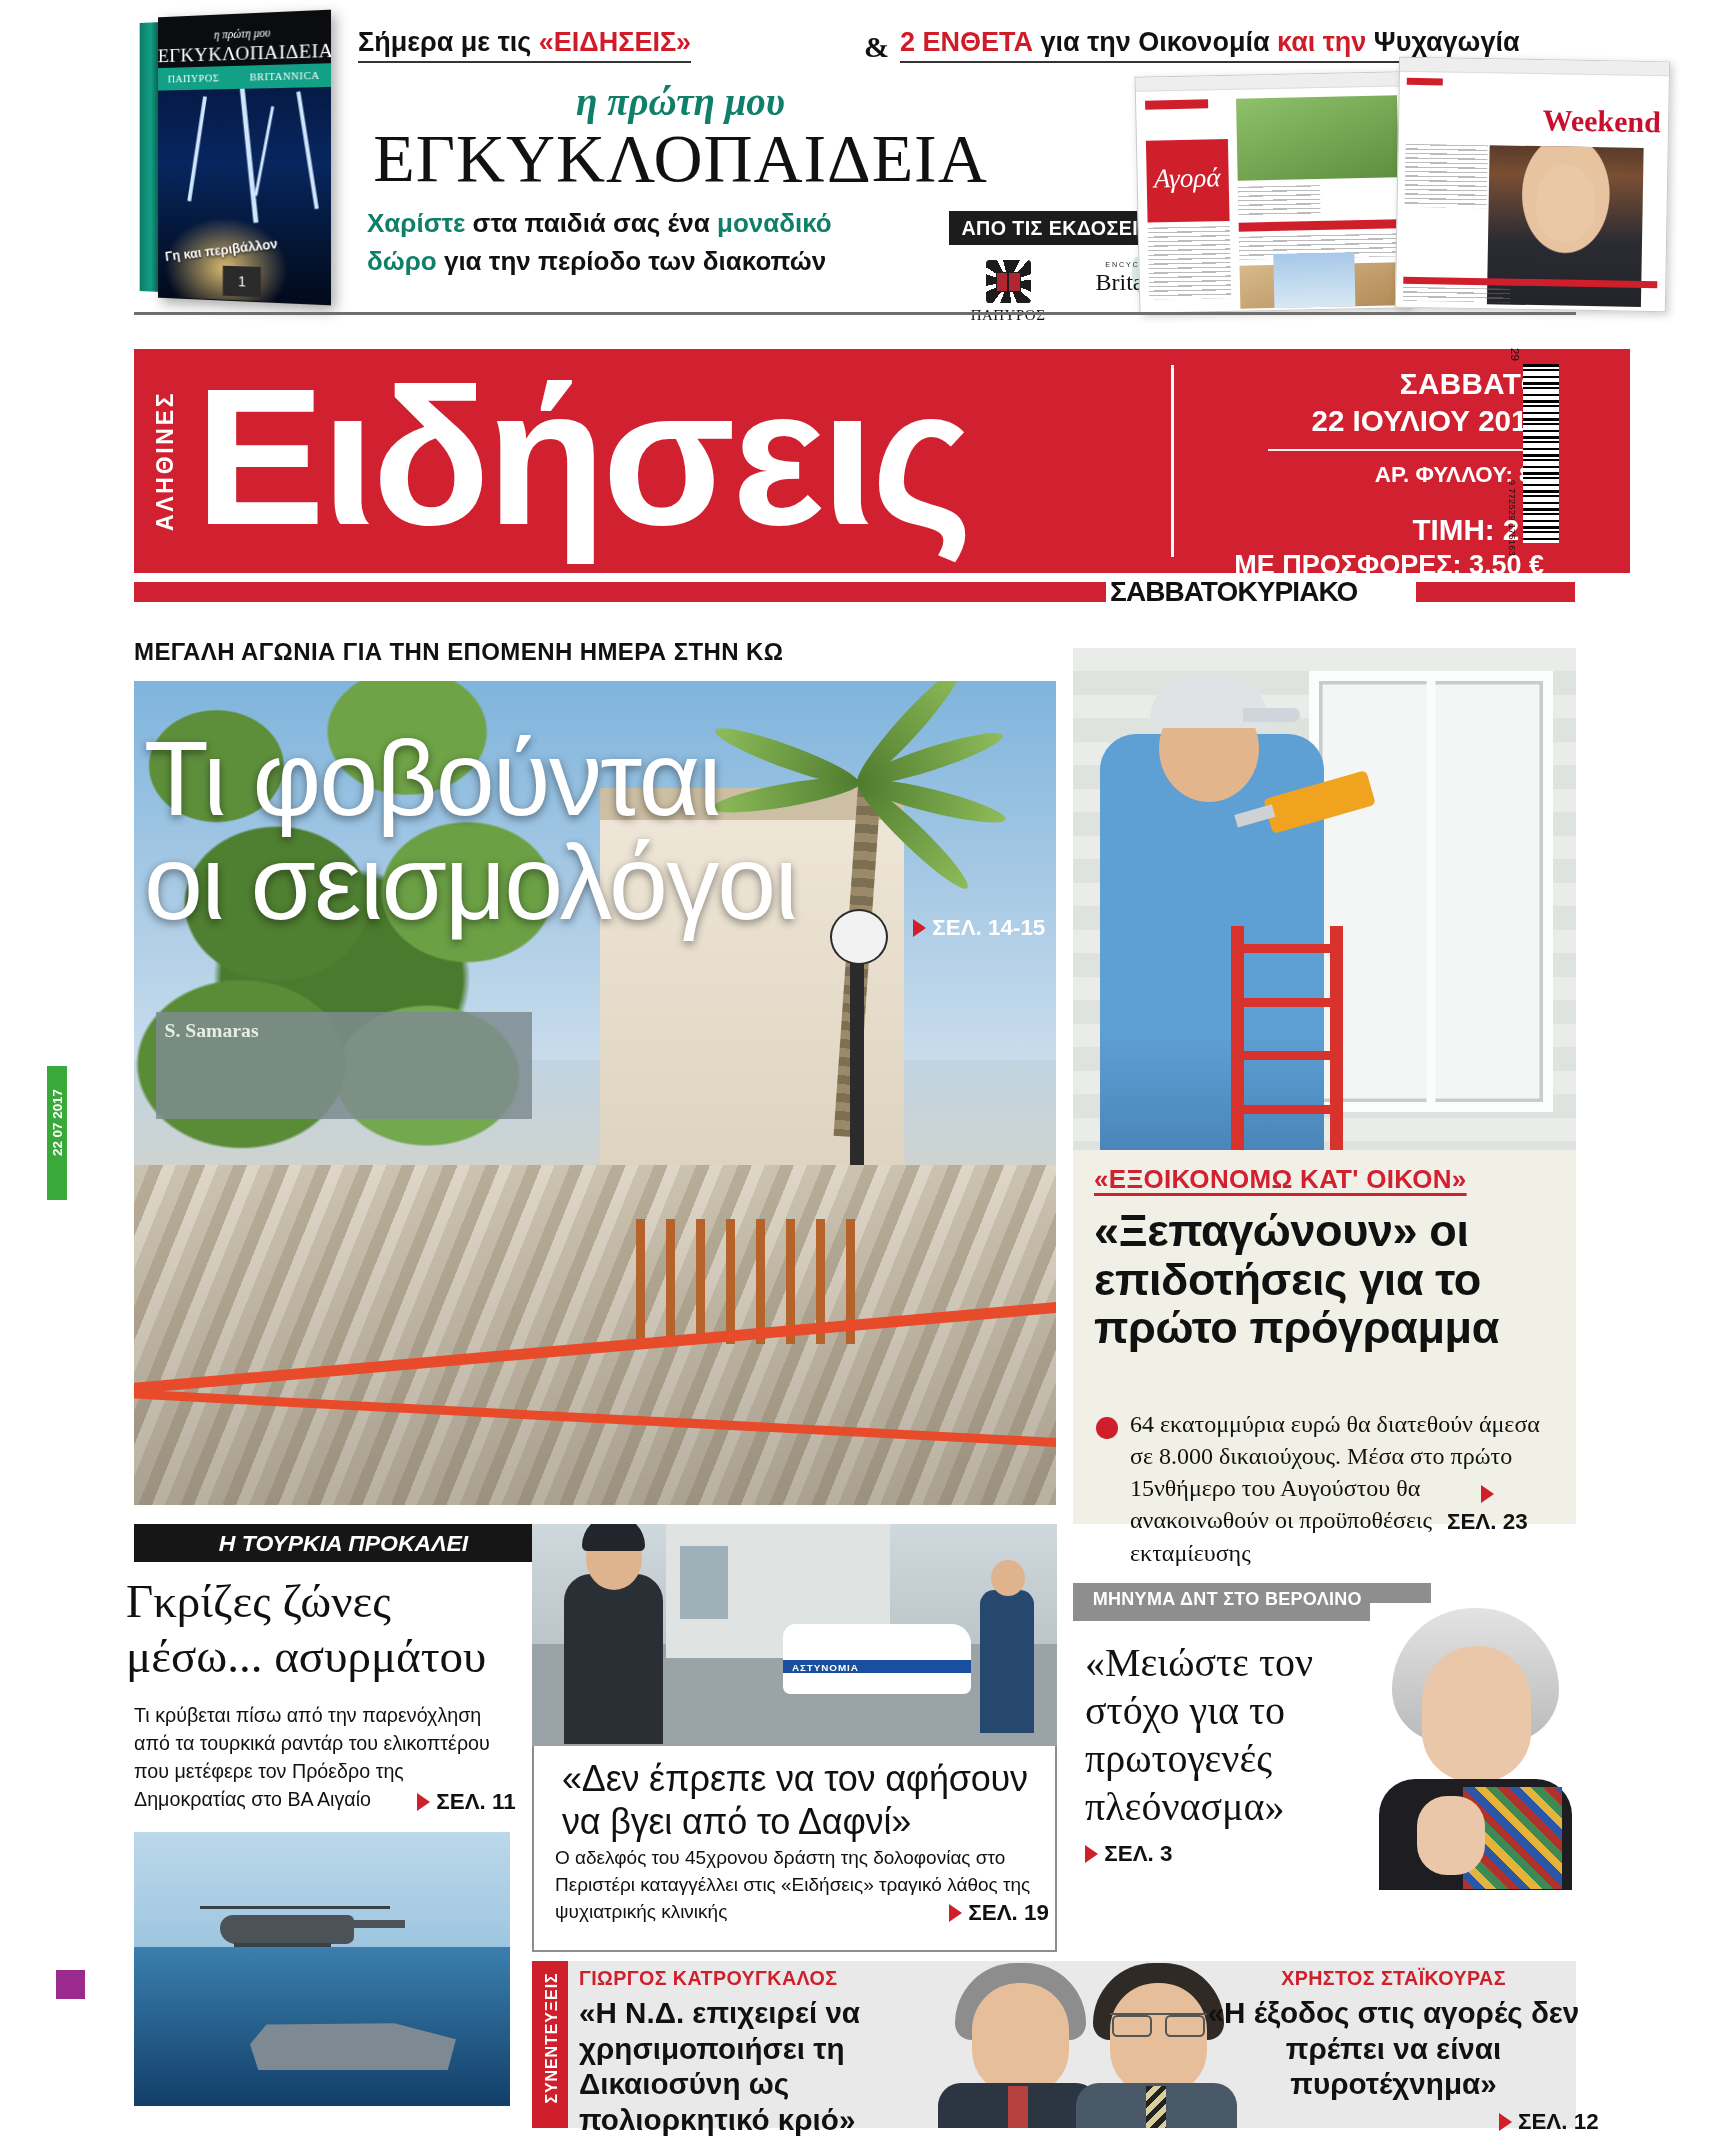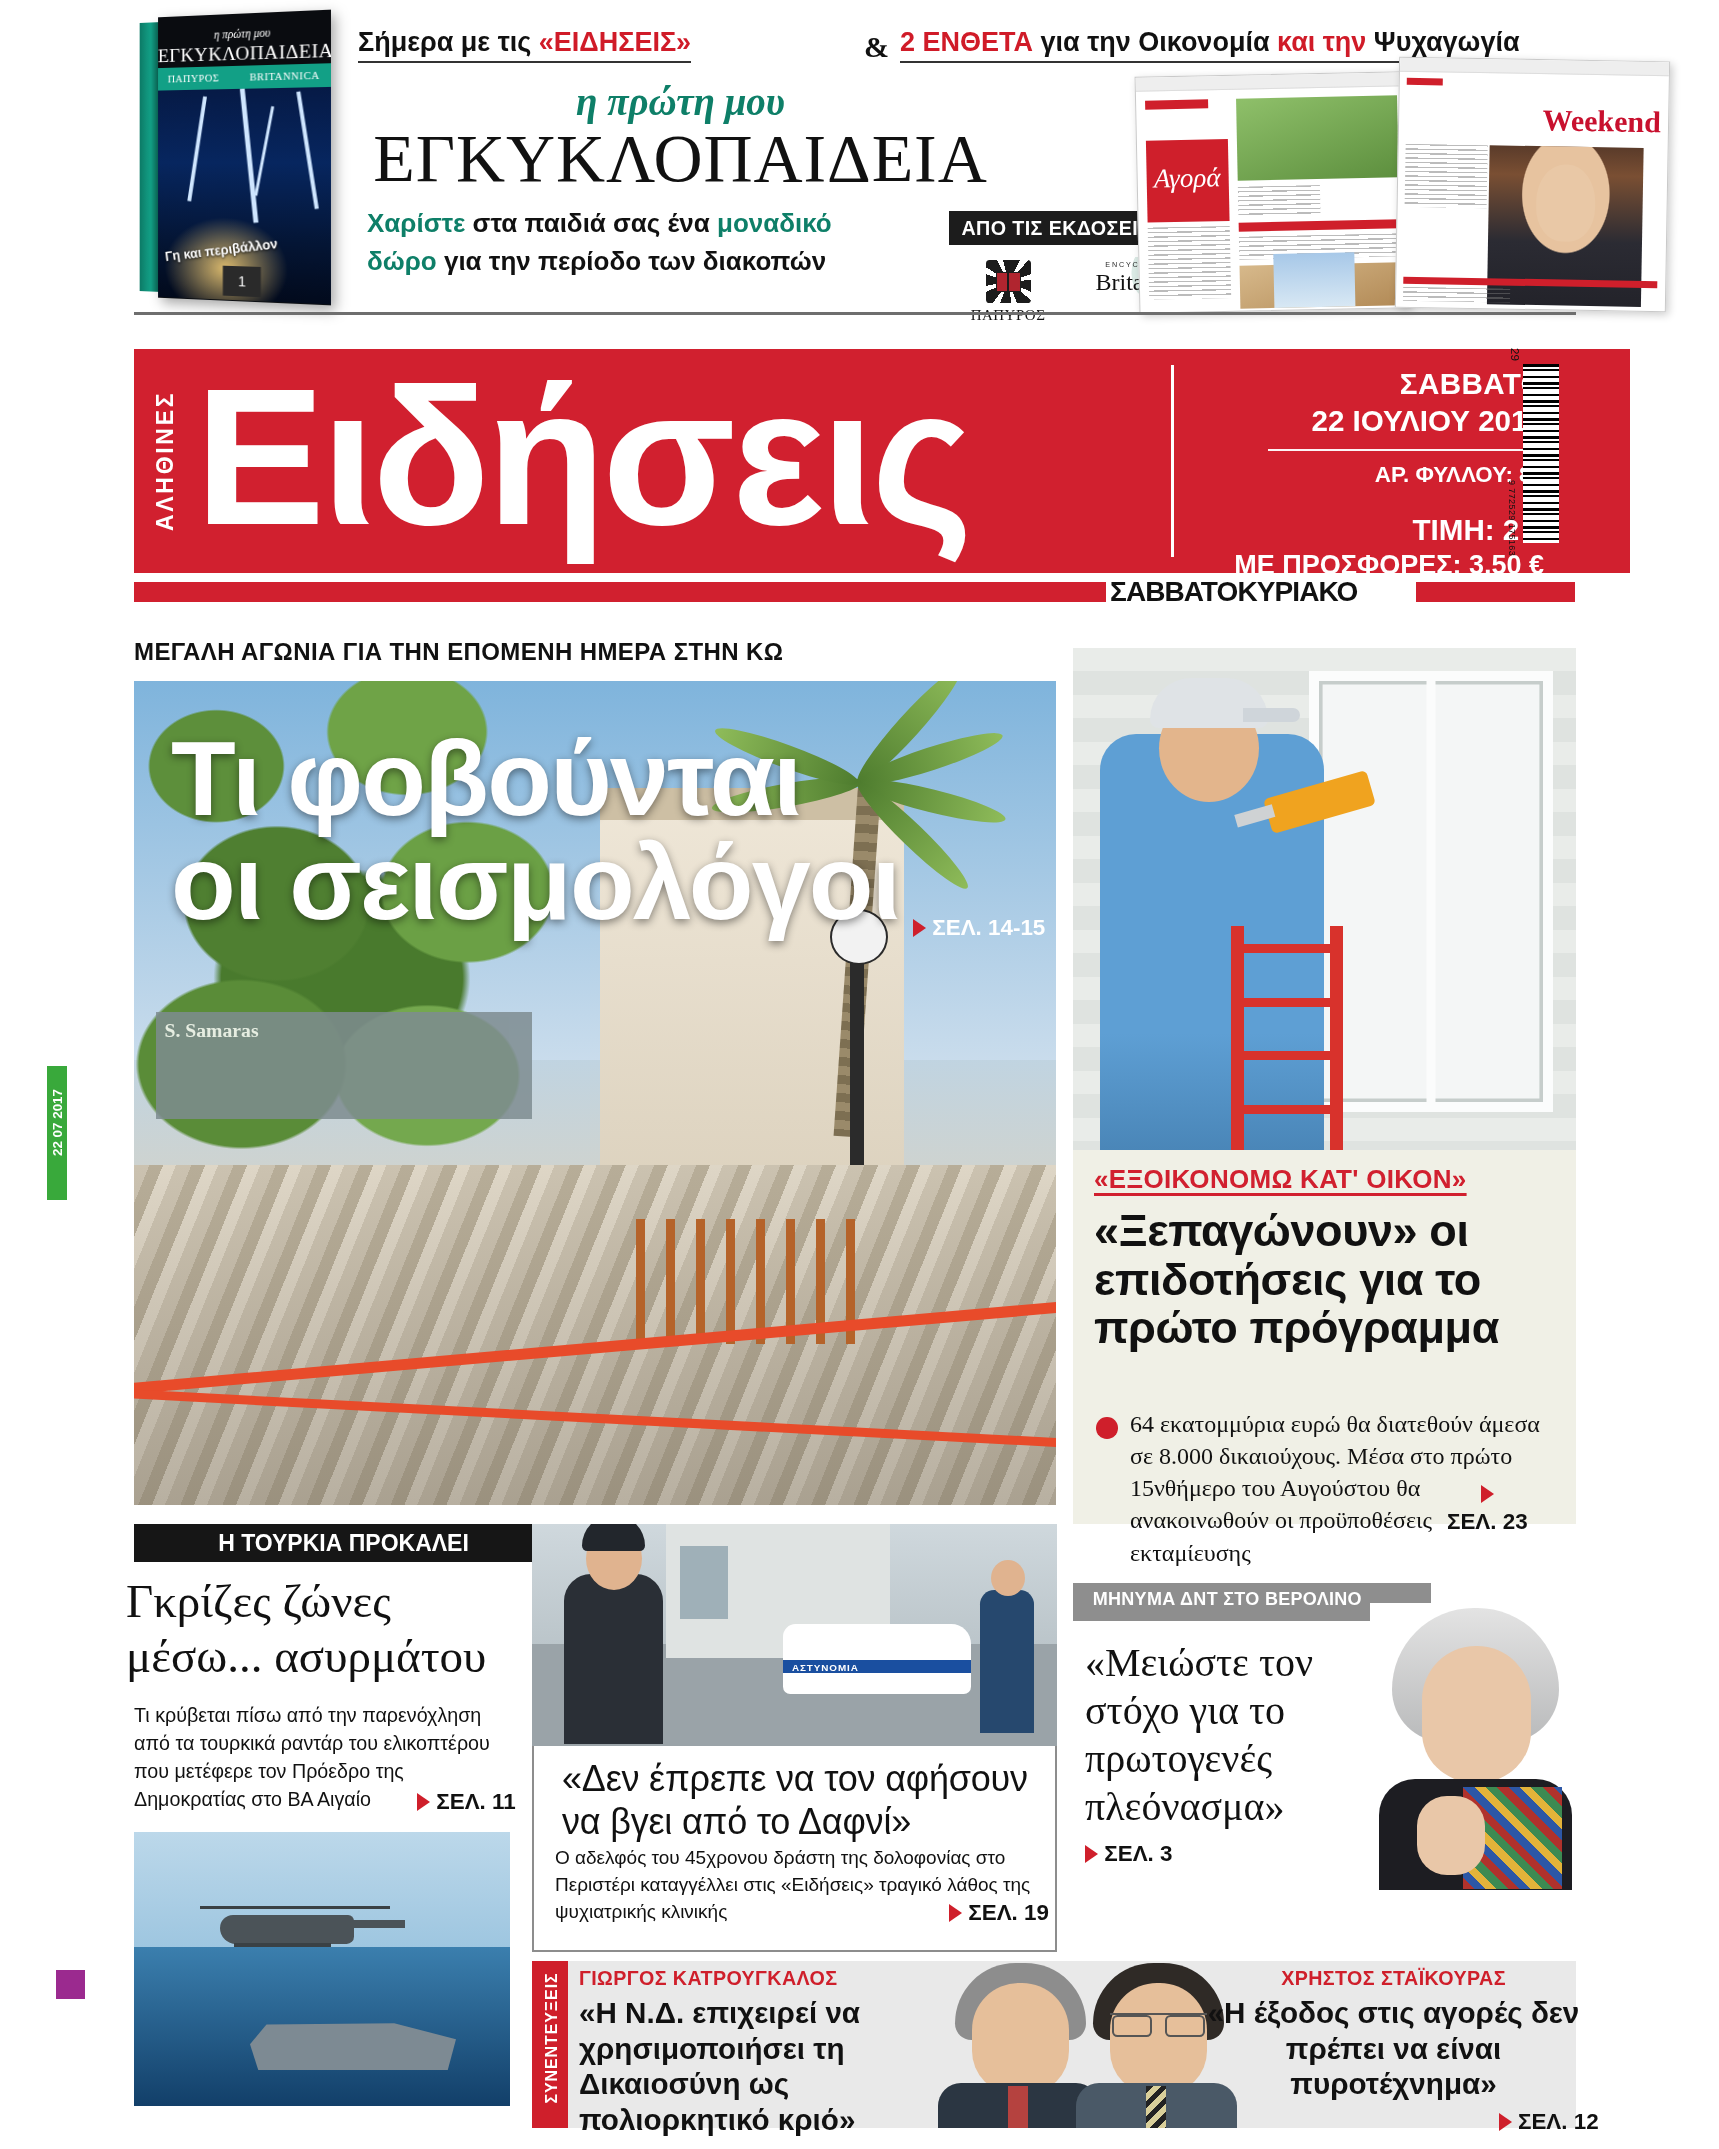--- a/index.html
+++ b/index.html
@@ -158,21 +158,21 @@
       repeating-linear-gradient(112deg,#cbc2b0 0 14.3px,#b7ad98 14.3px 27px,#ded6c6 27px 39px);}
   .lp-tape{position:absolute;left:-36px;bottom:152px;width:1003px;height:10.7px;background:#e84b2a;transform:rotate(-5deg);}
   .lp-tape2{position:absolute;left:-36px;bottom:82px;width:1003px;height:9px;background:#e84b2a;transform:rotate(3deg);}
   .lp-shop{position:absolute;left:21.5px;top:331px;width:376px;height:107px;background:#7e8c90;opacity:.85;}
   .lp-shop .sign{position:absolute;left:9px;top:7.2px;color:#fff;font-size:19.7px;font-weight:bold;font-family:"Liberation Serif",serif;}
   .lp-chairs{position:absolute;left:502px;bottom:161px;width:233px;height:125px;
     background:repeating-linear-gradient(90deg,#b5632a 0 9px,transparent 9px 30px);}
   .lp-lamp{position:absolute;left:716px;top:269px;width:14.3px;height:269px;background:#2b2b2b;}
   .lp-lamp:before{content:"";position:absolute;left:-19.7px;top:-41px;width:54px;height:52px;border-radius:50%;background:#f2f2f2;border:2.7px solid #2b2b2b;}
 
-  .lead-h1{position:absolute;left:171px;top:727px;width:878px;color:#fff;font-weight:bold;
+  .lead-h1{position:absolute;left:144px;top:727px;width:878px;color:#fff;font-weight:normal;
     font-size:106px;line-height:.98;letter-spacing:-1.8px;text-shadow:0 2.7px 9px rgba(0,0,0,.45);}
   .lead-h1 .l2{display:block;}
   .sel-badge{display:inline-flex;align-items:center;gap:6.3px;color:#fff;font-size:22.4px;font-weight:bold;
     vertical-align:middle;}
   .sel-badge.dark{color:#111;}
   .tri{width:0;height:0;border-top:9.9px solid transparent;border-bottom:9.9px solid transparent;border-left:13.4px solid #cf1f2b;}
   .lead-sel{position:absolute;left:913px;top:915px;}
   .rphoto{position:absolute;left:1073px;top:648px;width:503px;height:502px;overflow:hidden;
     background:linear-gradient(180deg,#dfe5e3 0%, #cfd8d6 100%);}
   .rp-wall{position:absolute;left:0;top:0;width:100%;height:100%;
@@ -211,21 +211,21 @@
   .imf-photo{position:absolute;left:1370px;top:1603px;width:208px;height:287px;overflow:hidden;background:#fff;}
   .lg-hair{position:absolute;left:21.5px;top:5.4px;width:167px;height:134px;border-radius:84px 84px 54px 54px;
     background:linear-gradient(180deg,#e3e3e3,#b9babb);}
   .lg-face{position:absolute;left:52px;top:43px;width:109px;height:136px;border-radius:54px 54px 50px 50px;background:#e9c7a8;}
   .lg-body{position:absolute;left:9px;top:176px;width:193px;height:111px;background:#1d1d22;border-radius:36px 36px 0 0;}
   .lg-scarf{position:absolute;left:93px;top:184px;width:99px;height:102px;
     background:repeating-linear-gradient(45deg,#b0322c 0 8px,#2d57a6 8px 16px,#e3b33a 16px 24px,#3d8a52 24px 32px);}
   .lg-hand{position:absolute;left:47px;top:193px;width:68px;height:79px;border-radius:30px;background:#e9c7a8;}
 
   
-  .tk-kicker{position:absolute;left:134px;top:1524px;width:419px;height:38px;background:#161616;}
+  .tk-kicker{position:absolute;left:134px;top:1524px;width:419px;height:38px;background:#161616;font-style:italic;}
   .tk-kicker span{position:absolute;left:0;top:6.3px;width:100%;text-align:center;color:#fff;font-size:23px;font-weight:bold;}
   .tk-head{position:absolute;left:126px;top:1574px;width:376px;font-family:"Liberation Serif",serif;
     font-size:47px;line-height:1.18;}
   .tk-body{position:absolute;left:134px;top:1702px;width:367px;font-size:19.7px;line-height:1.42;}
   .tk-sel{position:absolute;left:417px;top:1789px;}
   .tk-photo{position:absolute;left:134px;top:1832px;width:376px;height:274px;overflow:hidden;
     background:linear-gradient(180deg,#bcd8ea 0%, #9ec6e0 42%, #2f6f9e 43%, #16507c 100%);}
   .tk-sea{position:absolute;left:0;bottom:0;width:100%;height:58%;
     background:linear-gradient(180deg,#3b7fae,#123f69);}
   .tk-ship{position:absolute;left:116px;bottom:36px;width:206px;height:57px;background:#7d8a93;

